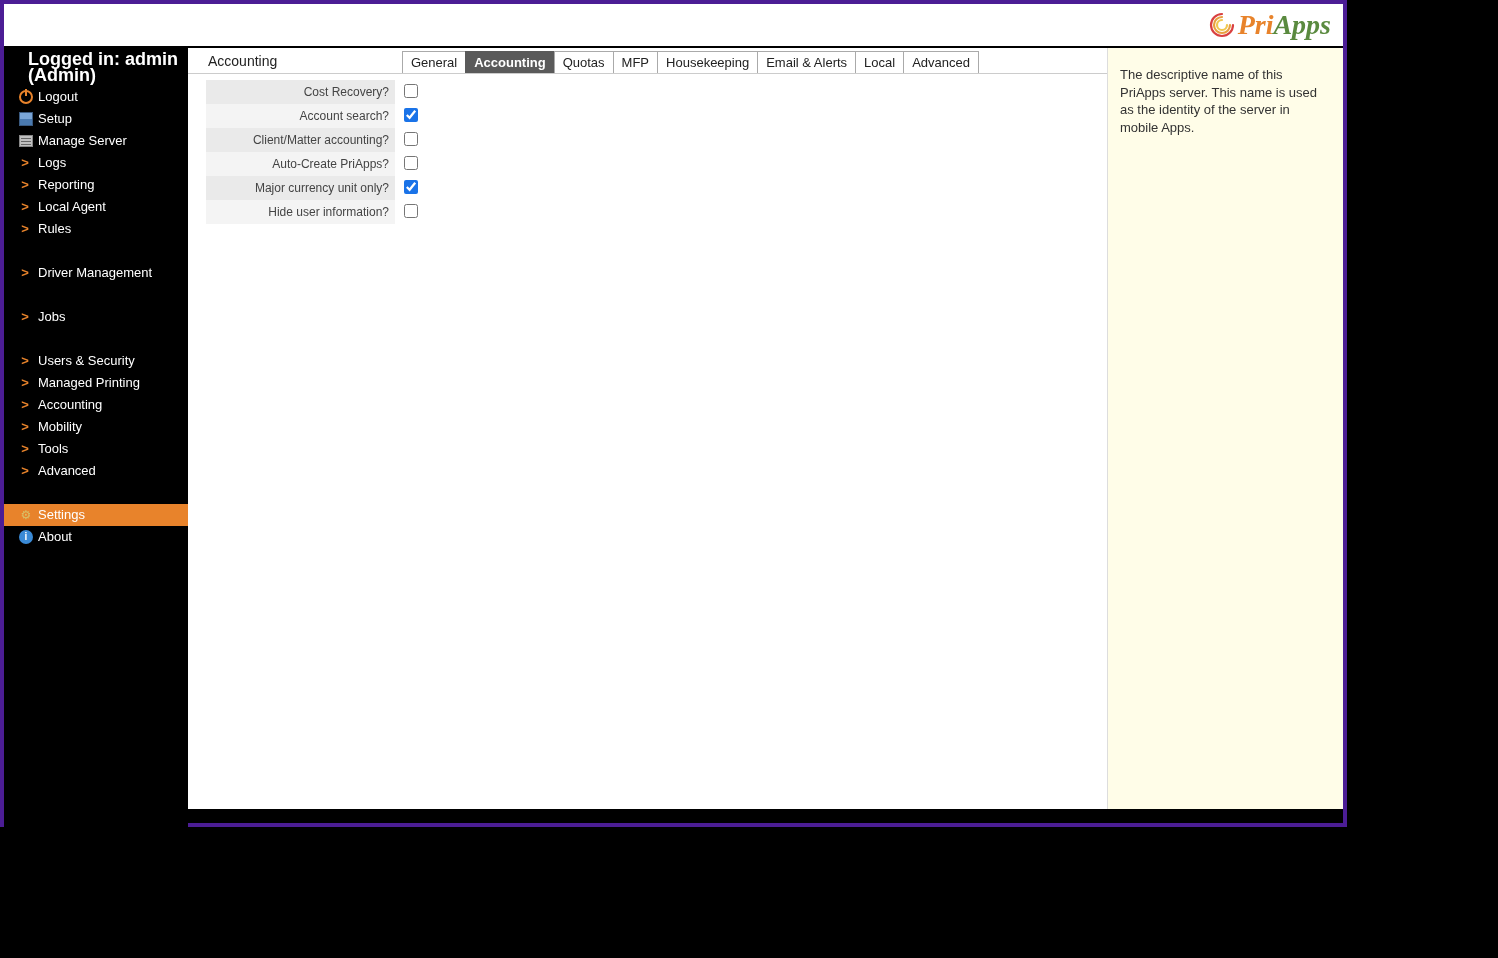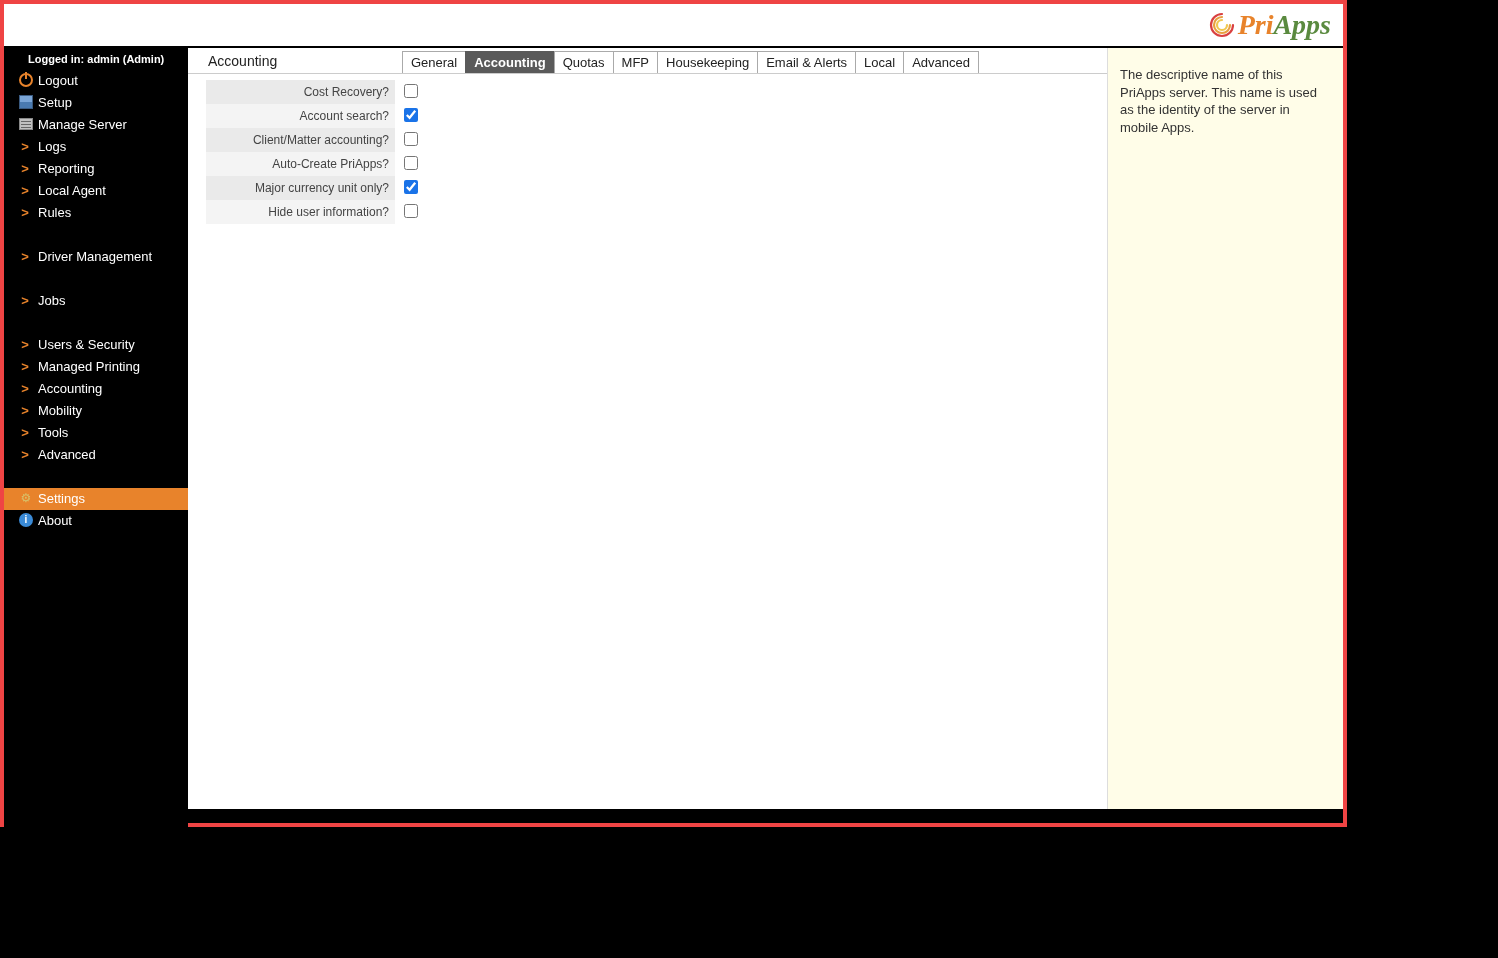--- a/index.html
+++ b/index.html
@@ -1,29 +1,29 @@
 <!DOCTYPE html>
 <html><head>
 <meta charset="utf-8">
 <style>
   * { margin: 0; padding: 0; box-sizing: border-box; }
   body { font-family: Arial, sans-serif; font-size: 13px; background: #000; width: 1498px; height: 958px; overflow: hidden; }
   
-  .outer-frame { border: 4px solid #ef4444; width: 1347px; height: 827px; margin: 0; background: #000; }
+  .outer-frame { border: 4px solid #4c1d95; width: 1347px; height: 827px; margin: 0; background: #000; }
   
   .top-banner { background: #fff; height: 44px; display: flex; justify-content: flex-end; align-items: center; padding-right: 12px; border-bottom: 2px solid #000; }
   .logo { display: flex; align-items: center; gap: 2px; }
   .logo-swirl { width: 28px; height: 28px; }
   .logo-text { font-family: "Comic Sans MS", cursive; font-size: 28px; font-weight: bold; font-style: italic; }
   .logo-pri { color: #e8832b; }
   .logo-apps { color: #5a8a3f; }
   
   .sidebar { width: 184px; background: #000; color: #fff; float: left; height: 779px; font-size: 13px; }
-  .login-info { font-weight: bold; padding: 3px 0 3px 24px; font-size: 11px; line-height: 16px; }
-  .nav-item { display: flex; padding: 2px 0 2px 14px; cursor: pointer; line-height: 18px; }
+  .login-info { font-weight: bold; padding: 3px 0 3px 24px; font-size: 18px; line-height: 16px; }
+  .nav-item { display: flex; align-items: center; padding: 2px 0 2px 14px; cursor: pointer; line-height: 18px; }
   .nav-item.selected { background: #e8832b; }
   .nav-icon { width: 16px; height: 16px; display: inline-flex; align-items: center; justify-content: center; margin-right: 4px; flex-shrink: 0; }
   .nav-chevron { color: #e8832b; font-weight: bold; font-size: 13px; margin-right: 6px; width: 14px; text-align: center; }
   .nav-group-gap { height: 22px; }
   .nav-label { color: #fff; }
   
   .header-row { background: #000; color: #fff; margin-left: 184px; height: 18px; display: flex; align-items: center; font-weight: bold; font-size: 12px; }
   .header-property { padding-left: 22px; width: 220px; }
   .header-value { }
   .header-icons { margin-left: auto; padding-right: 10px; display: flex; gap: 4px; align-items: center; }

